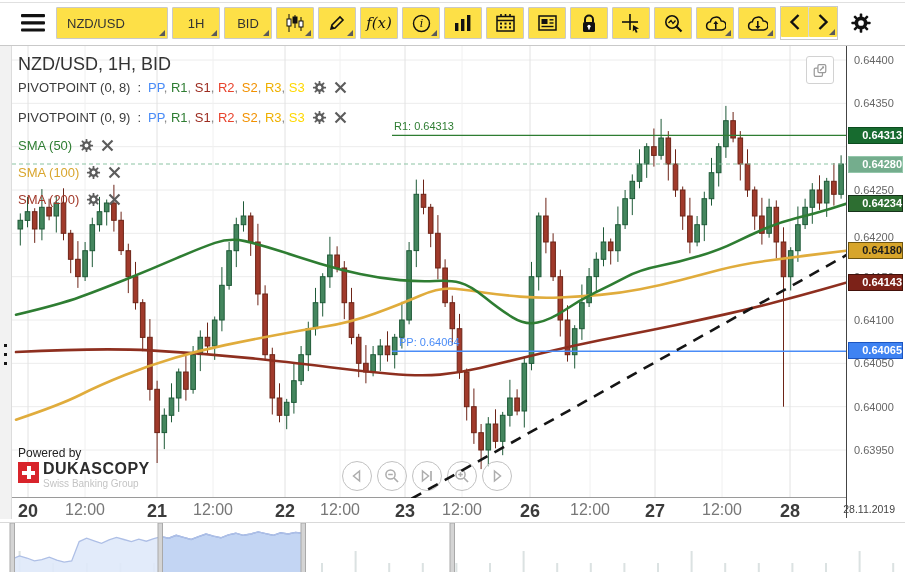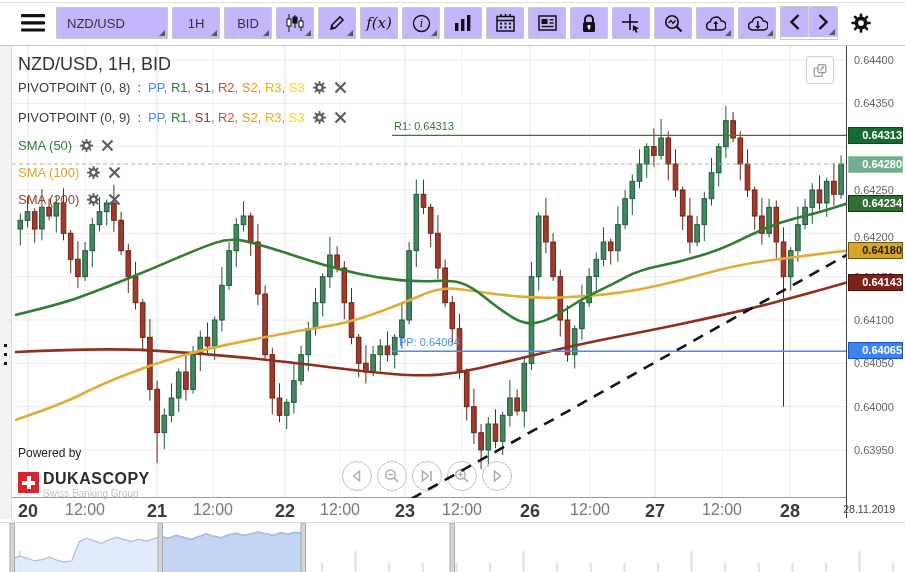--- a/index.html
+++ b/index.html
@@ -1,21 +1,21 @@
 <!DOCTYPE html>
 <html><head>
 <meta charset="utf-8">
 <style>
   html,body{margin:0;padding:0;background:#fff;}
   .app{position:relative;width:905px;height:572px;background:#fff;overflow:hidden;
        font-family:"Liberation Sans",sans-serif;-webkit-font-smoothing:antialiased;}
   .topline{position:absolute;top:2px;left:0;width:905px;height:1px;background:#e0e0e0;}
   
   .toolbar{position:absolute;top:6px;left:14px;height:34px;display:flex;align-items:center;gap:4px;}
-  .tb{position:relative;height:32px;background:#c4b5fd;border:1px solid #c9c9c9;border-radius:1px;
+  .tb{position:relative;height:32px;background:#fde047;border:1px solid #c9c9c9;border-radius:1px;
       display:flex;align-items:center;justify-content:center;padding:0;cursor:pointer;
       font-family:"Liberation Sans",sans-serif;font-size:13px;color:#333;}
   .tb.plain{border:none;background:transparent;}
   .tb.w-inst{width:112px;justify-content:flex-start;padding-left:10px;}
   .tb.w-sm{width:48px;}
   .tb.w-ic{width:38px;}
   .tb.dd::after{content:"";position:absolute;right:2px;bottom:2px;width:0;height:0;
       border-left:6px solid transparent;border-bottom:6px solid #5a5a5a;}
   .tb-group{display:flex;height:32px;border:1px solid #c9c9c9;}
   .tb-group .tb{border:none;width:28px;height:30px;}
@@ -51,21 +51,21 @@
   .pbadge{position:absolute;left:1px;width:53px;height:15px;line-height:15px;text-align:right;
       font-size:11px;font-weight:bold;border-width:1px;border-style:solid;}
   
   #time-axis{position:absolute;left:0;top:499px;width:905px;height:22px;z-index:5;}
   .ttick{position:absolute;top:2px;transform:translateX(-50%);font-size:16px;color:#777;}
   .ttick.major{font-size:18px;font-weight:bold;color:#3b3b3b;}
   .tdate{position:absolute;top:4px;right:10px;font-size:10.5px;color:#444;}
   
   .powered{position:absolute;left:18px;top:446px;z-index:4;}
   .powered .p1{font-size:12px;color:#222;}
-  .brandrow{display:flex;align-items:flex-start;margin-top:12px;gap:4px;}
+  .brandrow{display:flex;align-items:flex-start;margin-top:2px;gap:4px;}
   .swiss{width:21px;height:21px;background:#d8242b;position:relative;}
   .swiss::before{content:"";position:absolute;left:9px;top:4px;width:3.5px;height:13px;background:#fff;}
   .swiss::after{content:"";position:absolute;left:4px;top:9px;width:13px;height:3.5px;background:#fff;}
   .brand{font-size:16px;font-weight:bold;color:#2c2c2c;letter-spacing:0.5px;line-height:14px;}
   .brandsub{font-size:10px;color:#c4c4c4;margin-top:2px;}
   
   #minimap{position:absolute;left:0;top:522px;width:905px;height:50px;border-top:1px solid #d9d9d9;box-sizing:content-box;z-index:1;background:#fff;}
 </style>
 </head>
 <body>

